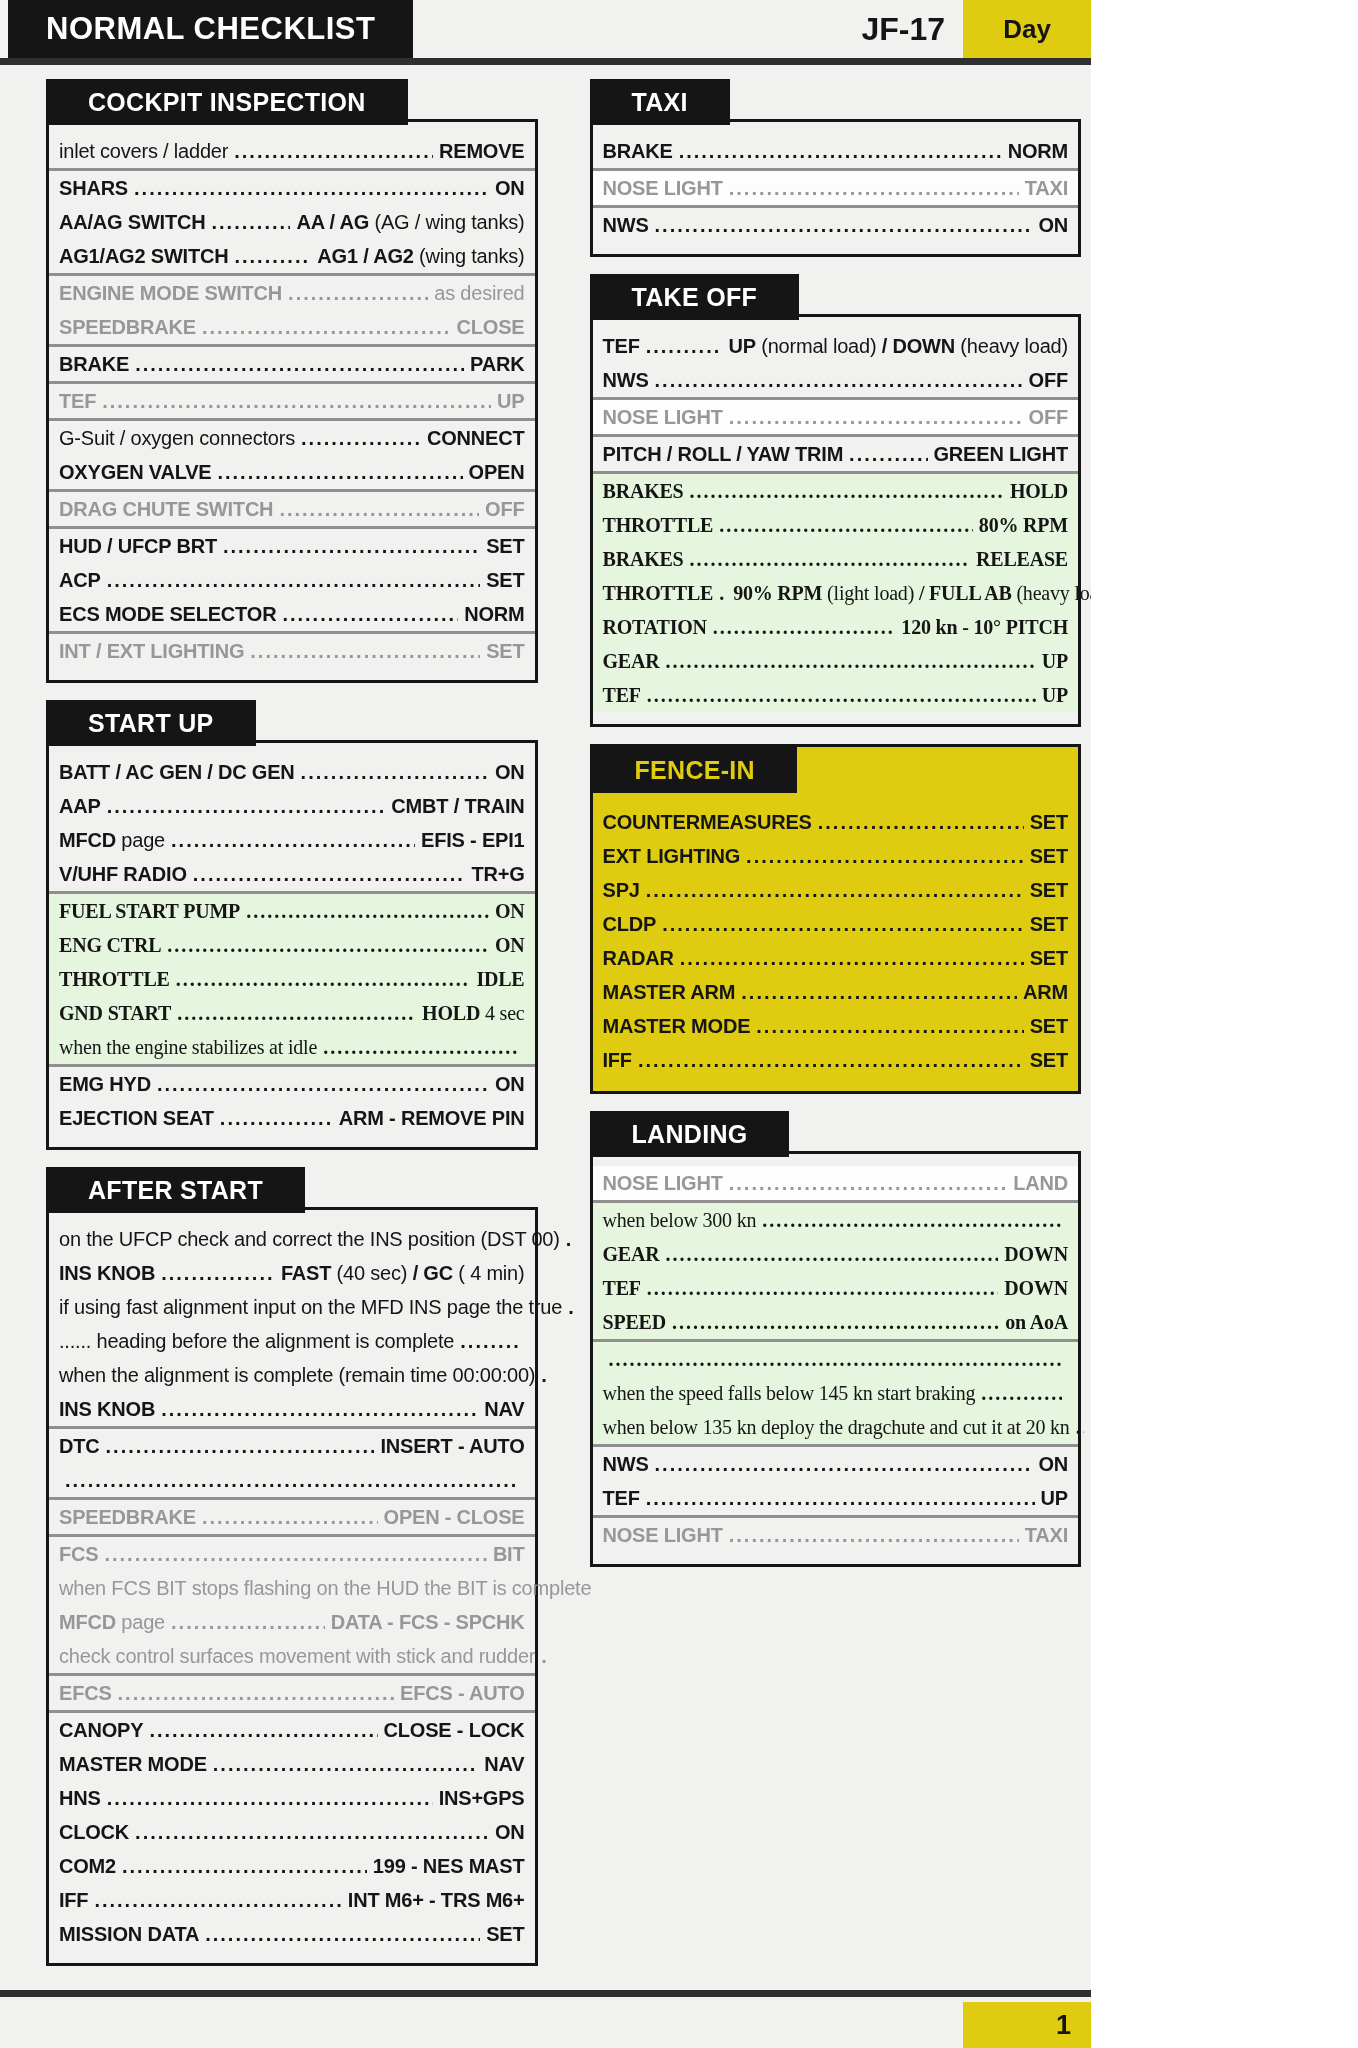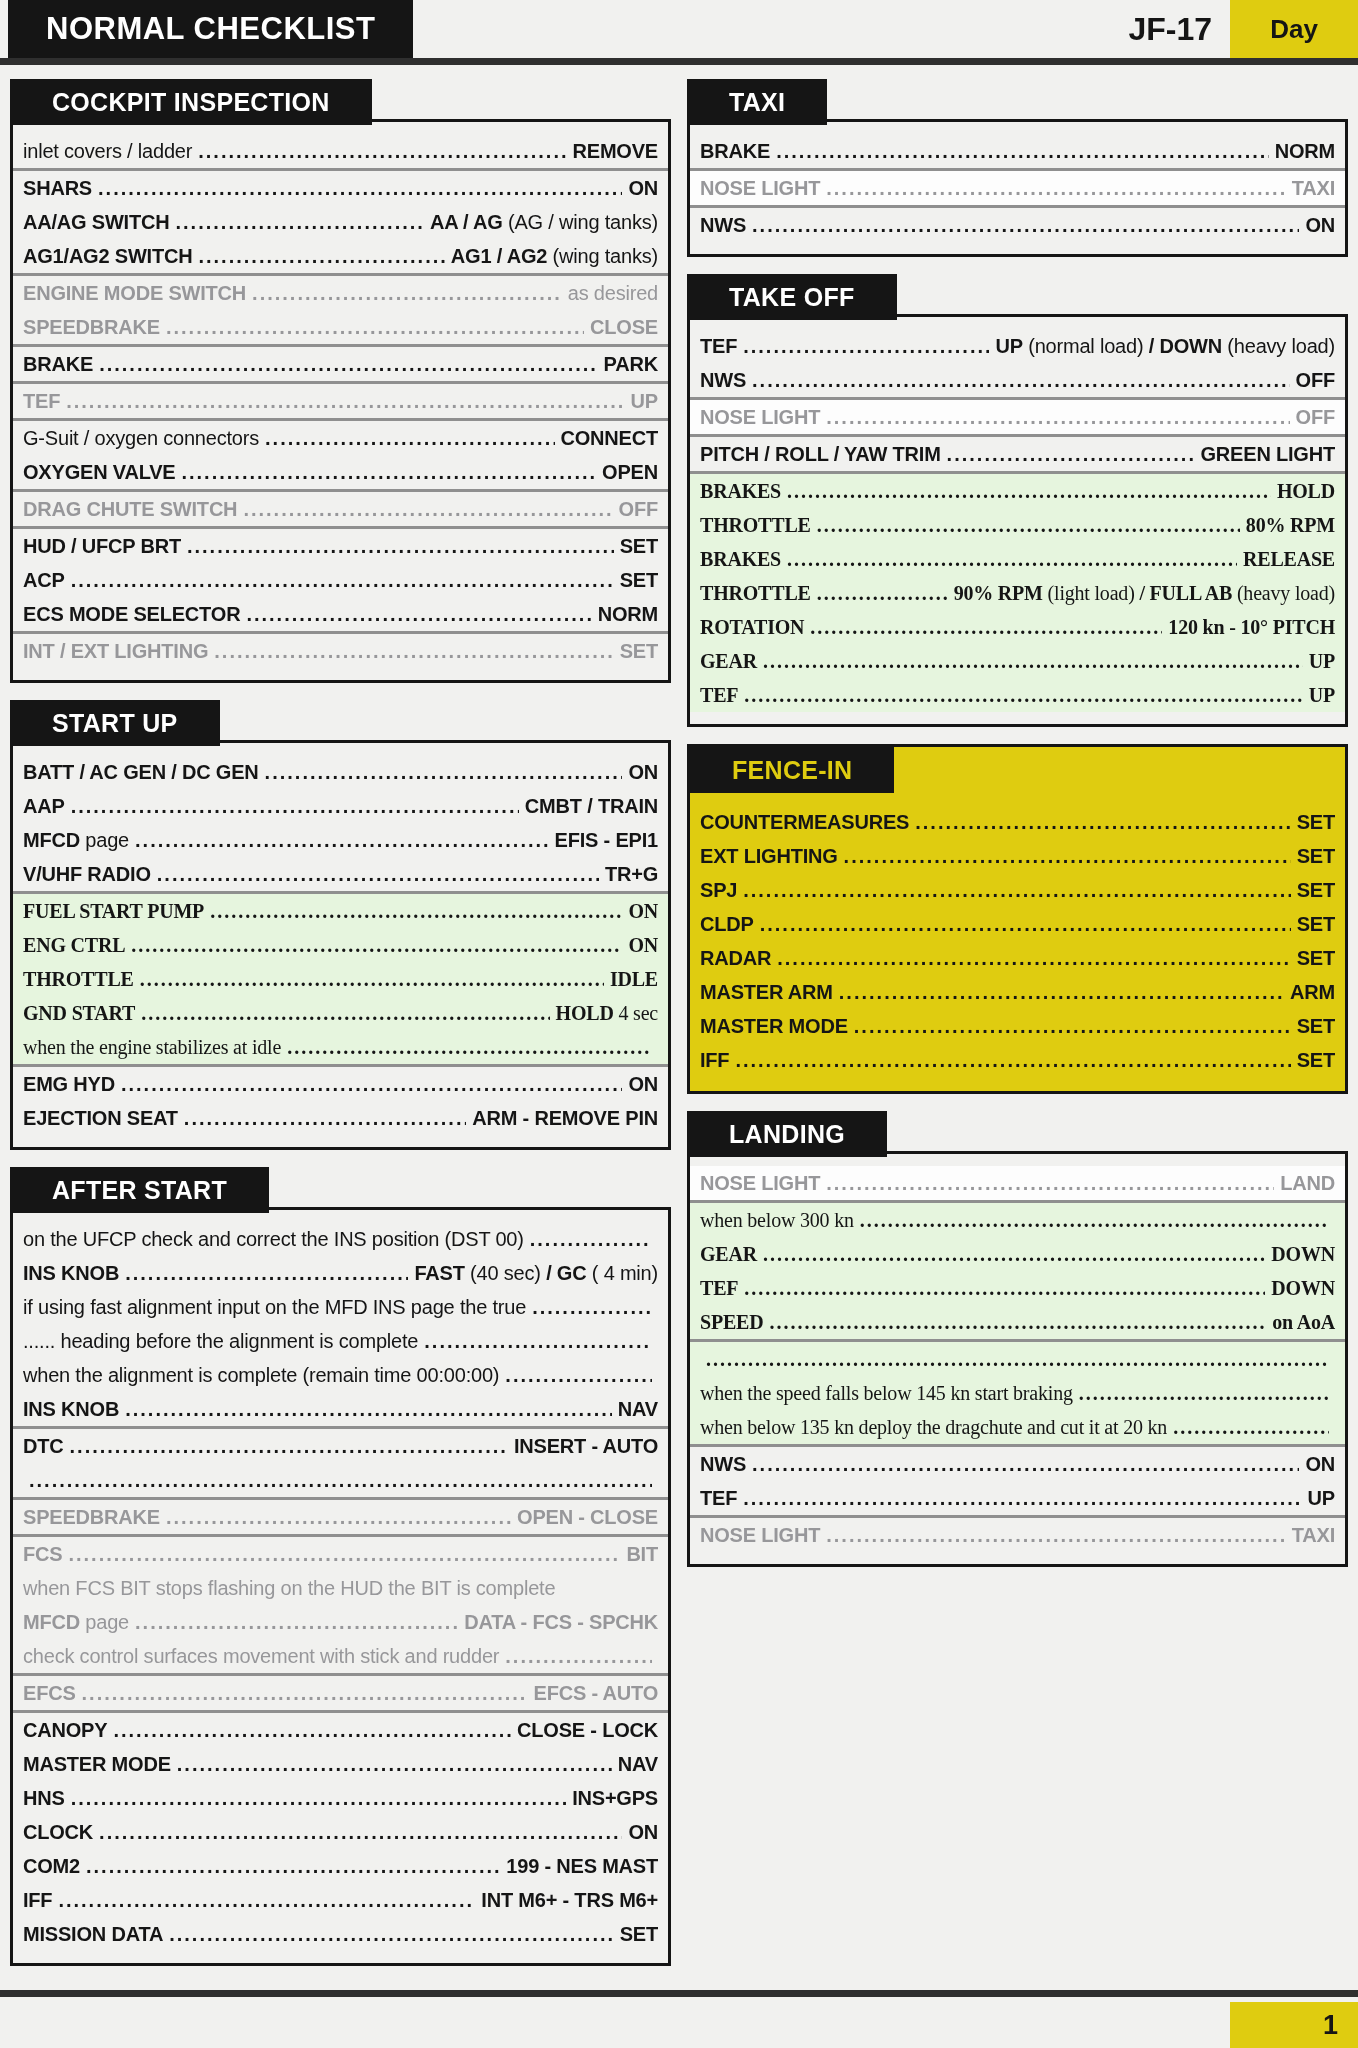--- a/index.html
+++ b/index.html
@@ -8,35 +8,35 @@
     --gray:#97979a;
     --green:#e6f5de;
     --yellow:#dfcc10;
     --white:#fdfdfd;
     --divider:#8f8f8f;
     --rule:#2f2f2f;
   }
   *{box-sizing:border-box;}
   html,body{margin:0;padding:0;}
   body{font-family:"Liberation Sans","DejaVu Sans",sans-serif;}
-  .page{width:1358px;height:2048px;background:var(--bg);display:flex;flex-direction:column;overflow:hidden;}
+  .page{width:1091px;height:2048px;background:var(--bg);display:flex;flex-direction:column;overflow:hidden;}
 
   
   header{display:flex;align-items:stretch;height:58px;}
   .title-box{background:var(--ink);color:#fff;font-size:31px;font-weight:bold;letter-spacing:.5px;
              padding:0 38px;display:flex;align-items:center;margin-left:8px;white-space:nowrap;}
   .h-spacer{flex:1;}
   .aircraft{display:flex;align-items:center;font-size:32px;font-weight:bold;color:var(--ink);margin-right:18px;}
   .day-box{width:128px;background:var(--yellow);display:flex;align-items:center;justify-content:center;
            font-size:26px;font-weight:bold;color:var(--ink);}
   .top-rule{height:7px;background:var(--rule);}
 
   
   main{flex:1;display:flex;gap:16px;padding:14px 10px 0 10px;align-items:flex-start;min-height:0;}
-  .col{flex:1;min-width:0;}
+  .col{flex:1;min-width:0;margin-left:36px;}
 
   
   .section{position:relative;padding-top:40px;margin-bottom:17px;}
   .s-header{position:absolute;top:0;left:0;height:46px;line-height:46px;background:var(--ink);color:#fff;
             font-weight:bold;font-size:25px;padding:0 42px;z-index:2;white-space:nowrap;letter-spacing:.3px;}
   .s-body{border:3px solid var(--ink);padding:12px 0;background:var(--bg);}
   .section.fence{border:3px solid var(--ink);background:var(--yellow);padding-top:0;}
   .section.fence .s-header{position:static;display:inline-block;margin:0 0 2px -0px;color:var(--yellow);text-align:right;}
   .section.fence .s-body{border:none;background:transparent;padding:10px 0 14px 0;}
 

